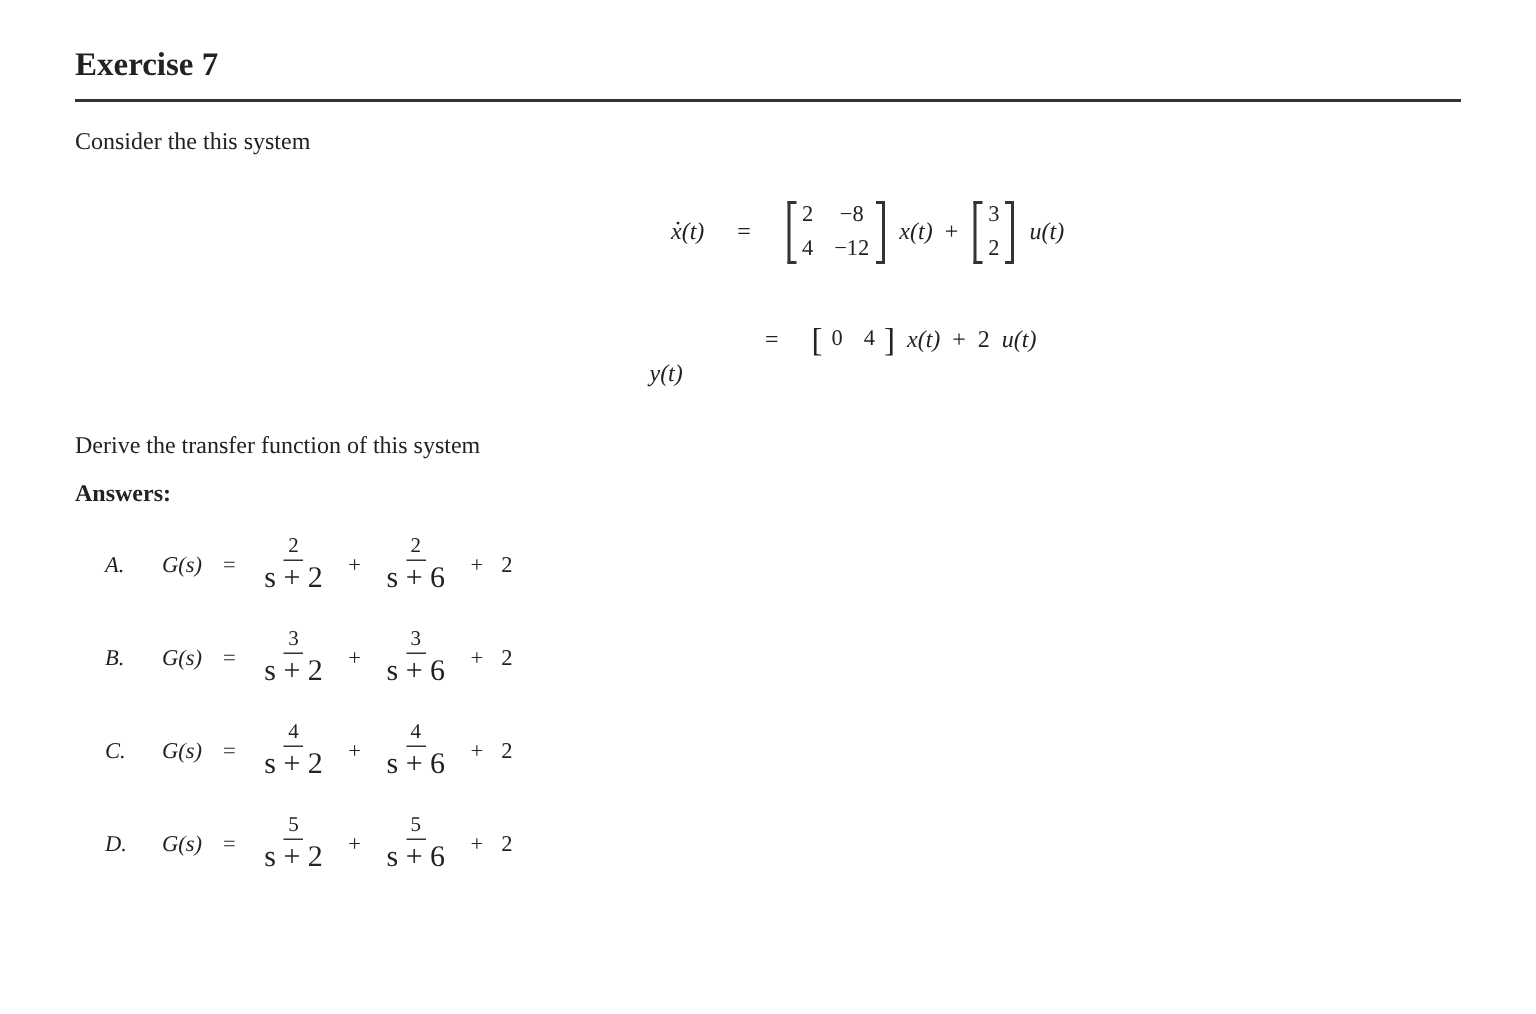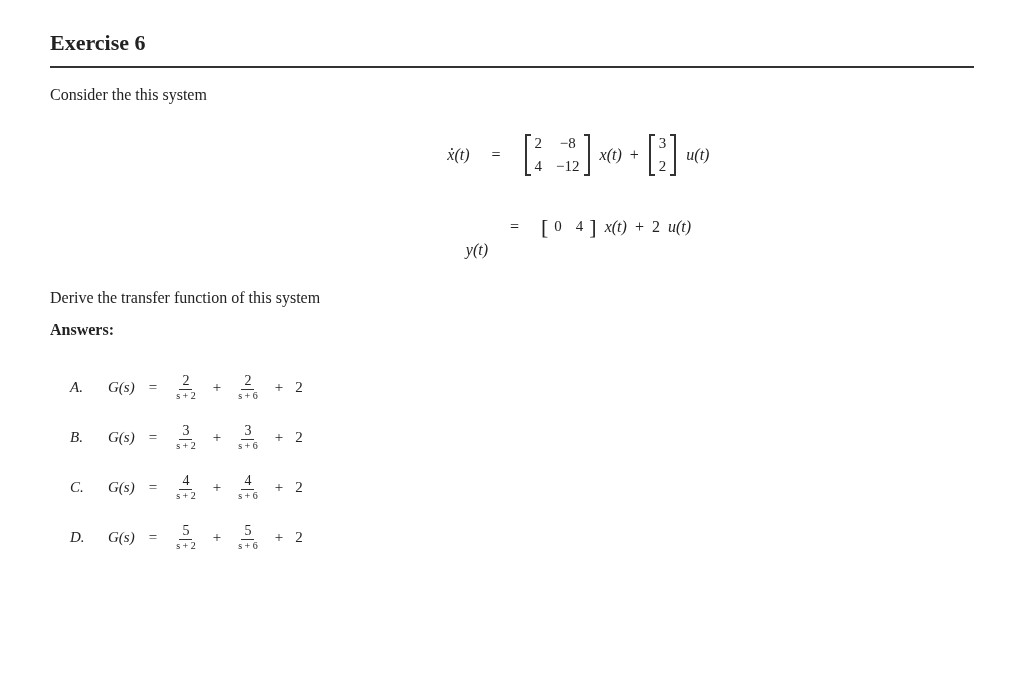--- a/index.html
+++ b/index.html
@@ -39,21 +39,21 @@
       gap: 12px;
       font-size: 16px;
     }
     .derive-text {
       font-size: 16px;
       margin-bottom: 14px;
     }
     .answers-label {
       font-size: 16px;
       font-weight: bold;
-      margin-bottom: 34px;
+      margin-bottom: 18px;
     }
     .answers-list {
       display: flex;
       flex-direction: column;
       gap: 22px;
       margin-left: 20px;
     }
     .answer-row {
       display: flex;
       align-items: center;
@@ -69,21 +69,21 @@
     }
     .frac-num {
       border-bottom: 1px solid #333;
       padding: 0 3px;
       text-align: center;
       font-size: 14px;
     }
     .frac-den {
       padding: 0 3px;
       text-align: center;
-      font-size: 10px;
+      font-size: 20px;
     }
     .plus-sign {
       margin: 0 4px;
     }
     
     .big-bracket-wrap {
       display: inline-flex;
       align-items: stretch;
       margin: 0 2px;
     }
@@ -133,21 +133,21 @@
       font-style: normal;
     }
     .small-bracket-row {
       display: inline-flex;
       align-items: center;
     }
   </style>
 </head>
 <body>
 
-<div class="exercise-title">Exercise 6</div>
+<div class="exercise-title">Exercise 7</div>
 <hr class="top-divider">
 
 <div class="intro-text">Consider the this system</div>
 
 <div class="equations-block">
 
   <div class="eq-row">
     <div style="width:55px; text-align:right; font-style:italic;">
       <span class="xdot-sym"><span class="dot">·</span><span style="margin-left:2px;">x</span></span><span style="font-style:italic;">(t)</span>
     </div>
@@ -173,21 +173,21 @@
           <div class="m-cell">3</div>
           <div class="m-cell">2</div>
         </div>
         <div class="big-bracket-right"></div>
       </div>
       <span style="font-style:italic;">u(t)</span>
     </div>
   </div>
 
   <div class="eq-row">
-    <div style="width:55px; text-align:right; font-style:italic;margin-top:47px;">y(t)</div>
+    <div style="width:55px; text-align:left; font-style:italic;margin-top:47px;">y(t)</div>
     <div style="margin:0 10px;">=</div>
     <div style="display:flex; align-items:center; gap:8px;">
 
       <div class="small-bracket-row">
         <span style="font-size:22px; font-weight:200;">[</span>
         <div class="matrix-grid matrix-1x2" style="margin:0 6px;">
           <div class="m-cell">0</div>
           <div class="m-cell">4</div>
         </div>
         <span style="font-size:22px; font-weight:200;">]</span>

